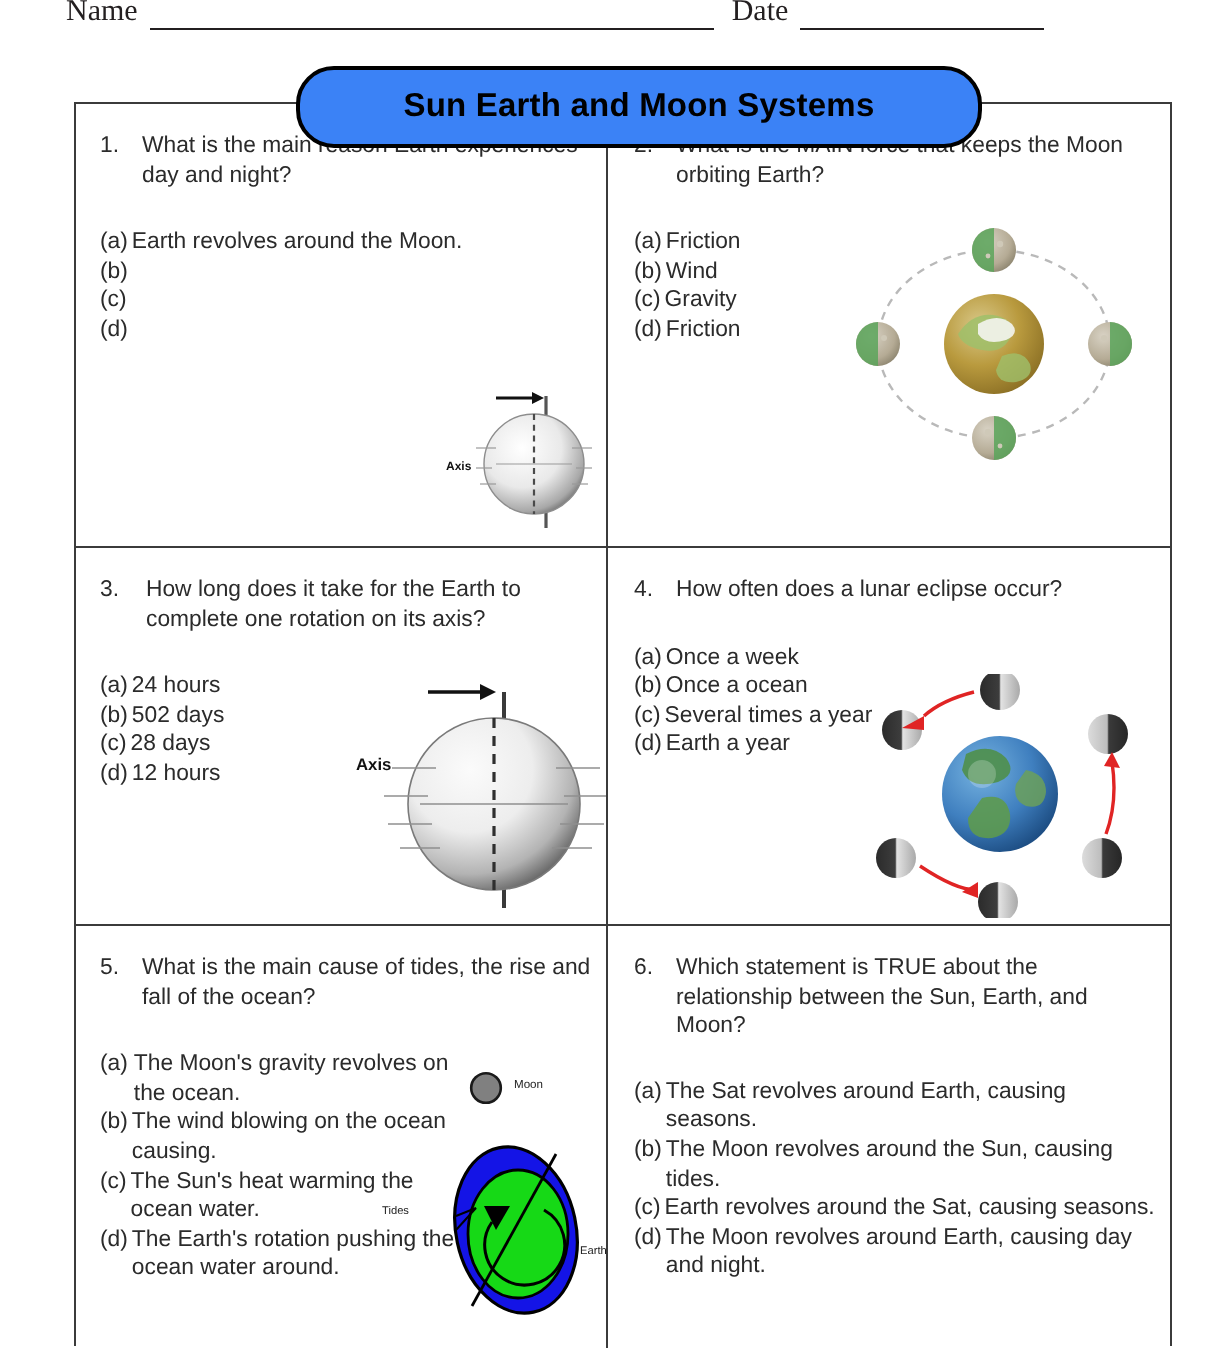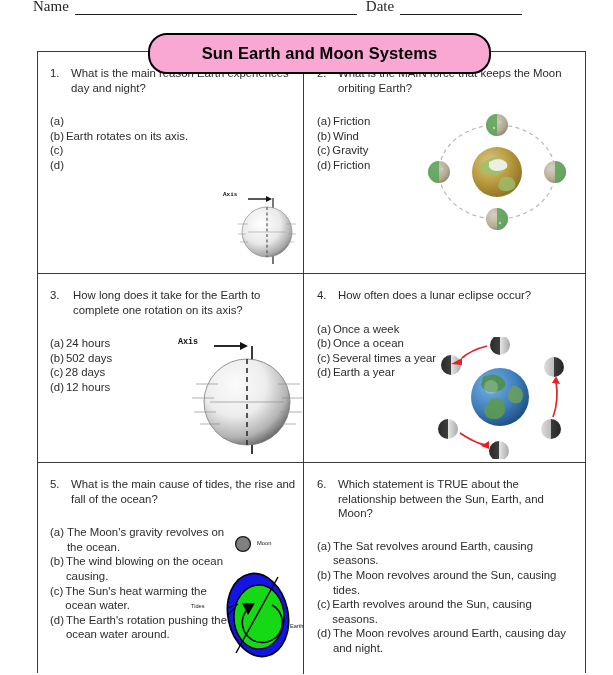--- a/index.html
+++ b/index.html
@@ -56,21 +56,21 @@
     overflow:hidden;
   }
   .cell-left{width:266px;border-right:1.4px solid #3b3b3b;}
   .cell-right{width:281px;}
 
   
   .title-pill{
     position:absolute;
     left:148px; top:33px;
     width:339px; height:37px;
-    background:#f9a8d4;
+    background:#3b82f6;
     border:2.1px solid #000000;
     border-radius:19px;
     display:flex;
     align-items:center;
     justify-content:center;
     z-index:5;
   }
   .title-pill span{
     font-size:16.5px;
     font-weight:bold;
@@ -112,24 +112,25 @@
   .q4 {left:13px; width:260px;}
   .q5 {left:12px; width:248px;}
   .q6 {left:13px; width:262px;}
 
   
   .axis-earth{
     position:absolute;
   }
   .ae-label{
     position:absolute;
-    font-family:Liberation Mono, monospace;
+    font-family:Liberation Sans, sans-serif;
     font-weight:bold;
     color:#111;
     white-space:nowrap;
+    margin-top:40px;
   }
 
   
   .orbit-wrap{position:absolute;}
 
   
   .tide-wrap{position:absolute;}
   .tide-lbl{
     position:absolute;
     font-size:5.6px;
@@ -163,24 +164,24 @@
 
     <div class="cell cell-left">
       <div class="q-block q1">
         <div class="q-stem">
           <span class="q-num">1.</span>
           <span class="q-text">What is the main reason Earth experiences day and night?</span>
         </div>
         <div class="choices">
           <div class="choice">
             <span class="ch-key">(a)</span>
+            <span class="ch-txt">Earth revolves around the Moon.</span>
           </div>
           <div class="choice">
             <span class="ch-key">(b)</span>
-            <span class="ch-txt">Earth rotates on its axis.</span>
           </div>
           <div class="choice">
             <span class="ch-key">(c)</span>
           </div>
           <div class="choice">
             <span class="ch-key">(d)</span>
           </div>
         </div>
       </div>
 
@@ -483,21 +484,21 @@
           <div class="choice">
             <span class="ch-key">(a)</span>
             <span class="ch-txt">The Sat revolves around Earth, causing seasons.</span>
           </div>
           <div class="choice">
             <span class="ch-key">(b)</span>
             <span class="ch-txt">The Moon revolves around the Sun, causing tides.</span>
           </div>
           <div class="choice">
             <span class="ch-key">(c)</span>
-            <span class="ch-txt">Earth revolves around the Sun, causing seasons.</span>
+            <span class="ch-txt">Earth revolves around the Sat, causing seasons.</span>
           </div>
           <div class="choice">
             <span class="ch-key">(d)</span>
             <span class="ch-txt">The Moon revolves around Earth, causing day and night.</span>
           </div>
         </div>
       </div>
     </div>
   </div>
 </div>

